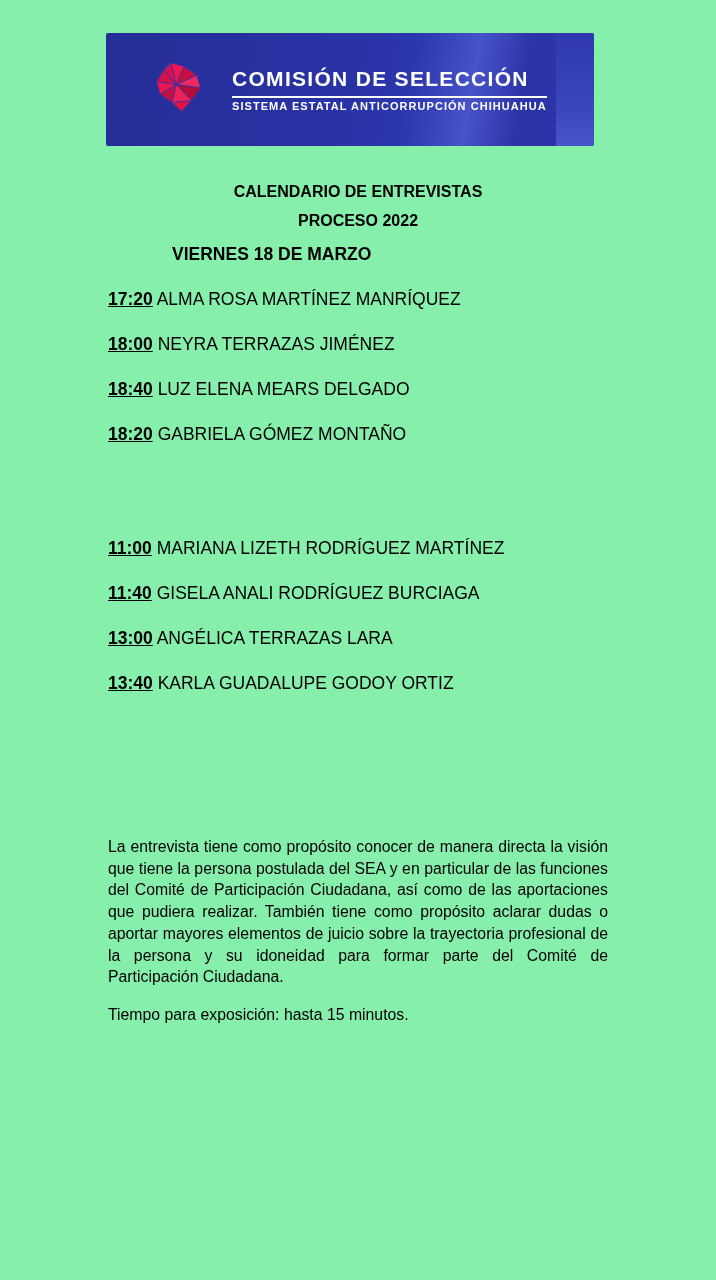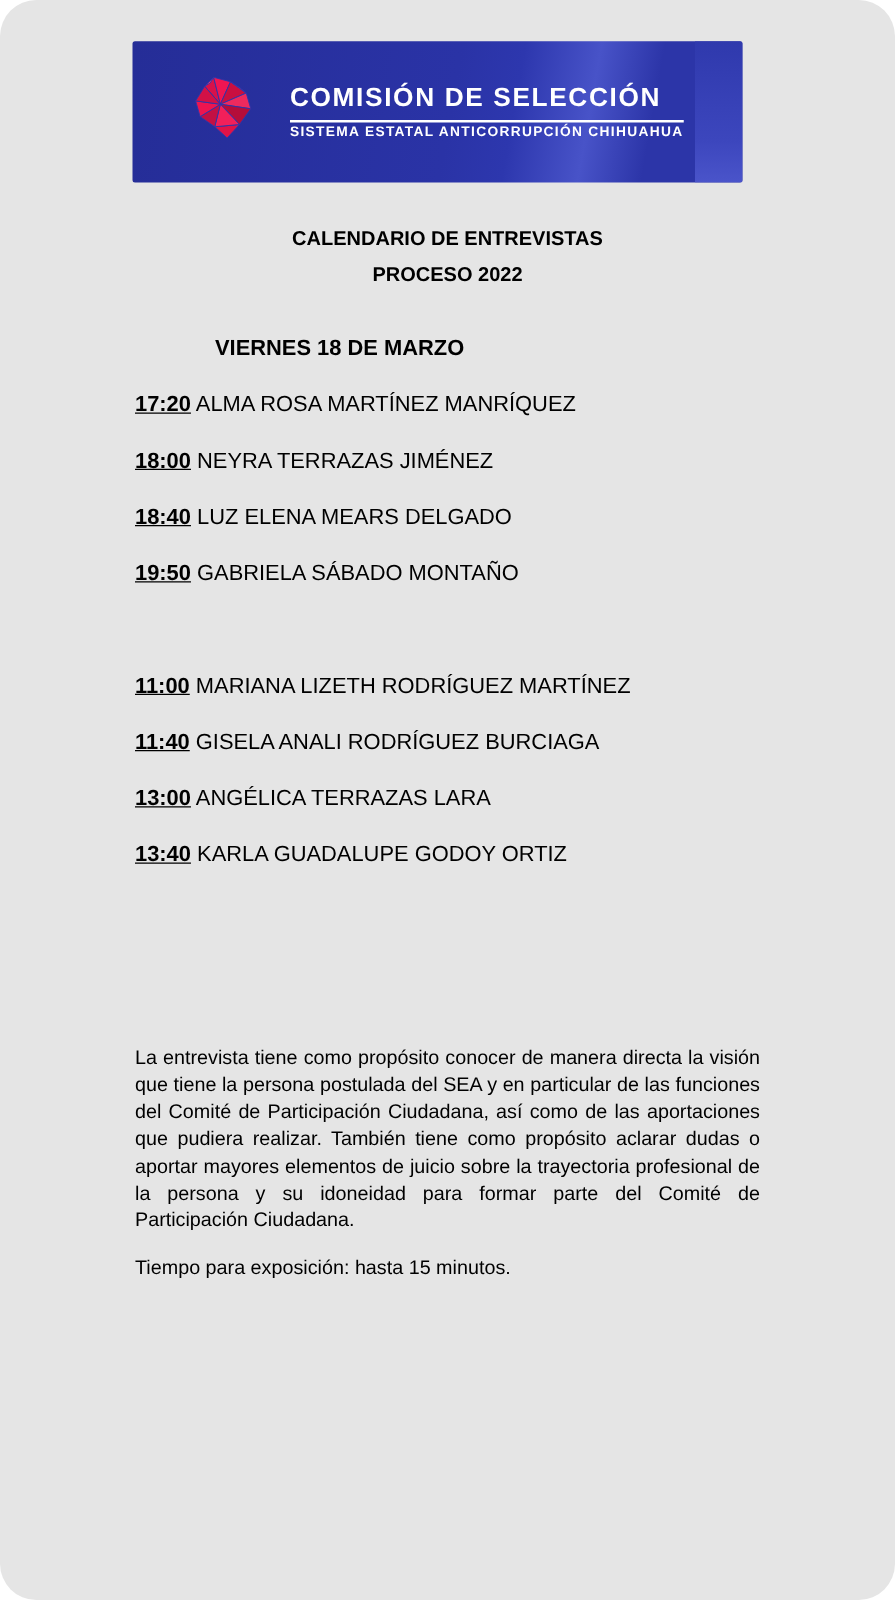--- a/index.html
+++ b/index.html
@@ -1,18 +1,18 @@
 <!DOCTYPE html>
 <html><head>
 <meta charset="utf-8">
 <style>
   html,body{margin:0;padding:0;background:#ffffff;}
   body{width:716px;height:1280px;position:relative;overflow:hidden;
        font-family:"Liberation Sans",sans-serif;color:#000;}
-  .page{position:absolute;inset:0;background:#e5e5e5;border-radius:29px;}
+  .page{position:absolute;inset:0;background:#86efac;}
 
   
   .banner{
     position:absolute;left:106px;top:33px;width:488px;height:113px;
     background:linear-gradient(100deg,#252d97 0%,#2a33a6 52%,#2d37ae 62%,
                #4853c8 74%,#2c35a8 84%,#2c35a8 100%);
     border-radius:2px;display:flex;align-items:center;overflow:hidden;
   }
   .banner::after{
     content:"";position:absolute;right:0;top:0;bottom:0;width:38px;
@@ -30,21 +30,21 @@
   }
 
   
   .doc-title{
     position:absolute;top:166px;left:0;right:0;text-align:center;
     font-size:16px;font-weight:700;line-height:29.5px;
   }
 
   
   .day{position:absolute;left:108px;width:510px;font-size:17.5px;}
-  .day-1{top:268px;}
+  .day-1{top:244px;}
   .day-2{top:538px;}
   .day-heading{height:45px;padding-left:64px;font-weight:700;white-space:nowrap;}
   .entry{height:45px;white-space:nowrap;}
   .entry .time{font-weight:700;text-decoration:underline;}
 
   
   .paragraphs{position:absolute;left:108px;top:836px;width:500px;}
   .paragraphs p{
     margin:0 0 16px 0;font-size:15.8px;line-height:21.7px;
     text-align:justify;
@@ -84,21 +84,21 @@
     <span>CALENDARIO DE ENTREVISTAS</span><br>
     <span>PROCESO 2022</span>
   </h1>
 
   <div id="days">
       <section class="day day-1">
         <div class="day-heading">VIERNES 18 DE MARZO</div>
         <div class="entry"><span class="time">17:20</span><span class="name"> ALMA ROSA MARTÍNEZ MANRÍQUEZ</span></div>
         <div class="entry"><span class="time">18:00</span><span class="name"> NEYRA TERRAZAS JIMÉNEZ</span></div>
         <div class="entry"><span class="time">18:40</span><span class="name"> LUZ ELENA MEARS DELGADO</span></div>
-        <div class="entry"><span class="time">19:50</span><span class="name"> GABRIELA SÁBADO MONTAÑO</span></div>
+        <div class="entry"><span class="time">18:20</span><span class="name"> GABRIELA GÓMEZ MONTAÑO</span></div>
       </section>
       <section class="day day-2">
         <div class="entry"><span class="time">11:00</span><span class="name"> MARIANA LIZETH RODRÍGUEZ MARTÍNEZ</span></div>
         <div class="entry"><span class="time">11:40</span><span class="name"> GISELA ANALI RODRÍGUEZ BURCIAGA</span></div>
         <div class="entry"><span class="time">13:00</span><span class="name"> ANGÉLICA TERRAZAS LARA</span></div>
         <div class="entry"><span class="time">13:40</span><span class="name"> KARLA GUADALUPE GODOY ORTIZ</span></div>
       </section>
     </div>
 
   <div class="paragraphs" id="paragraphs">

